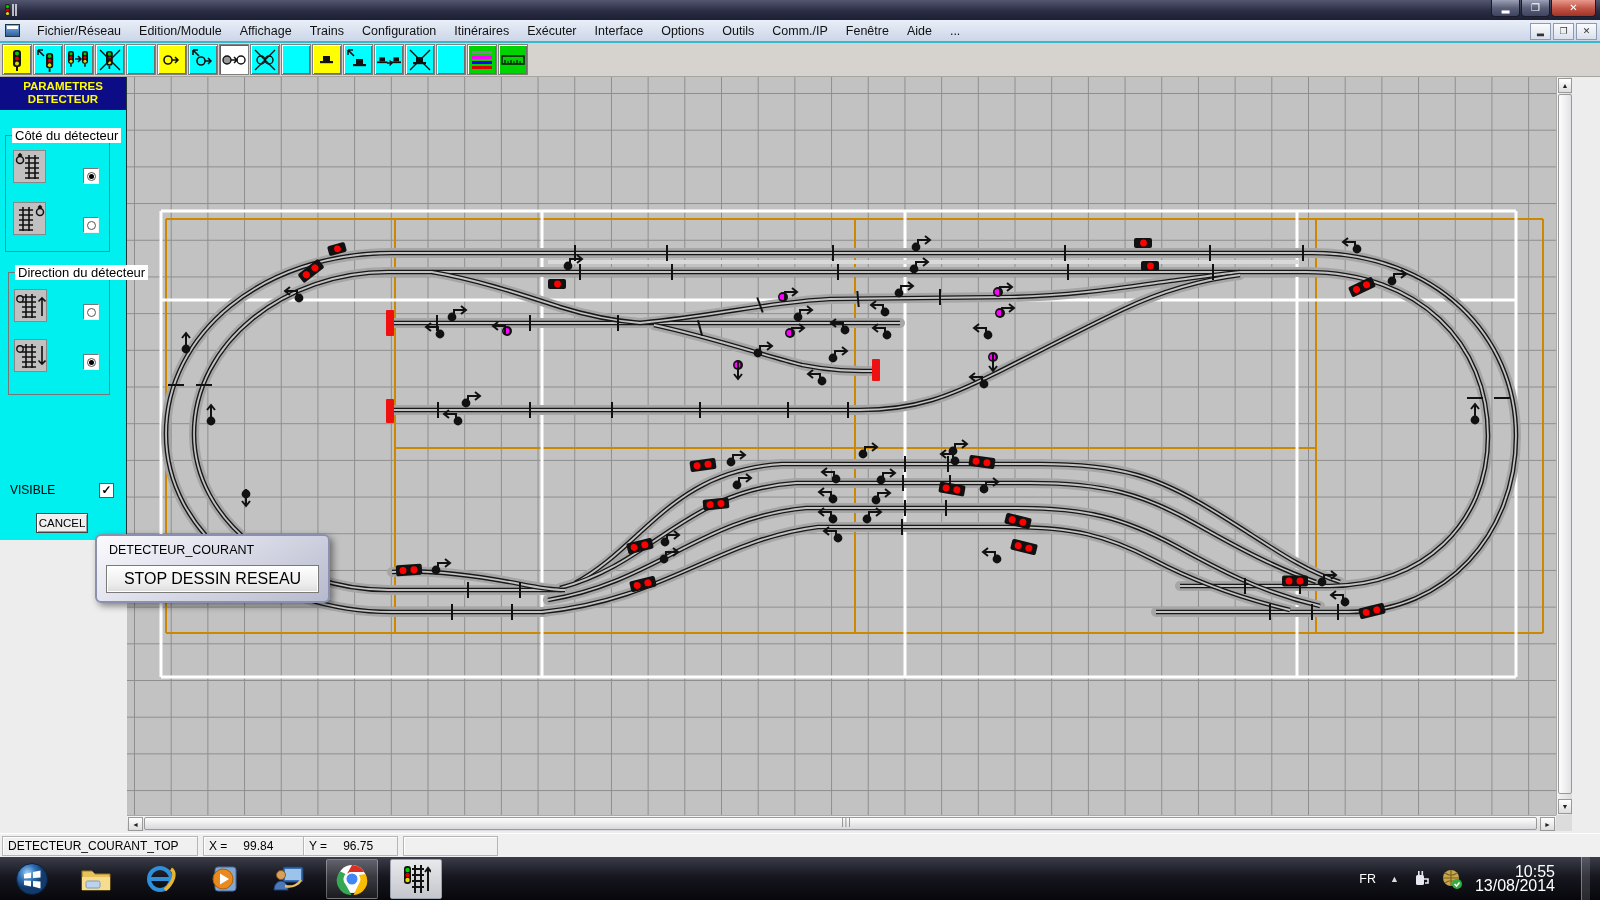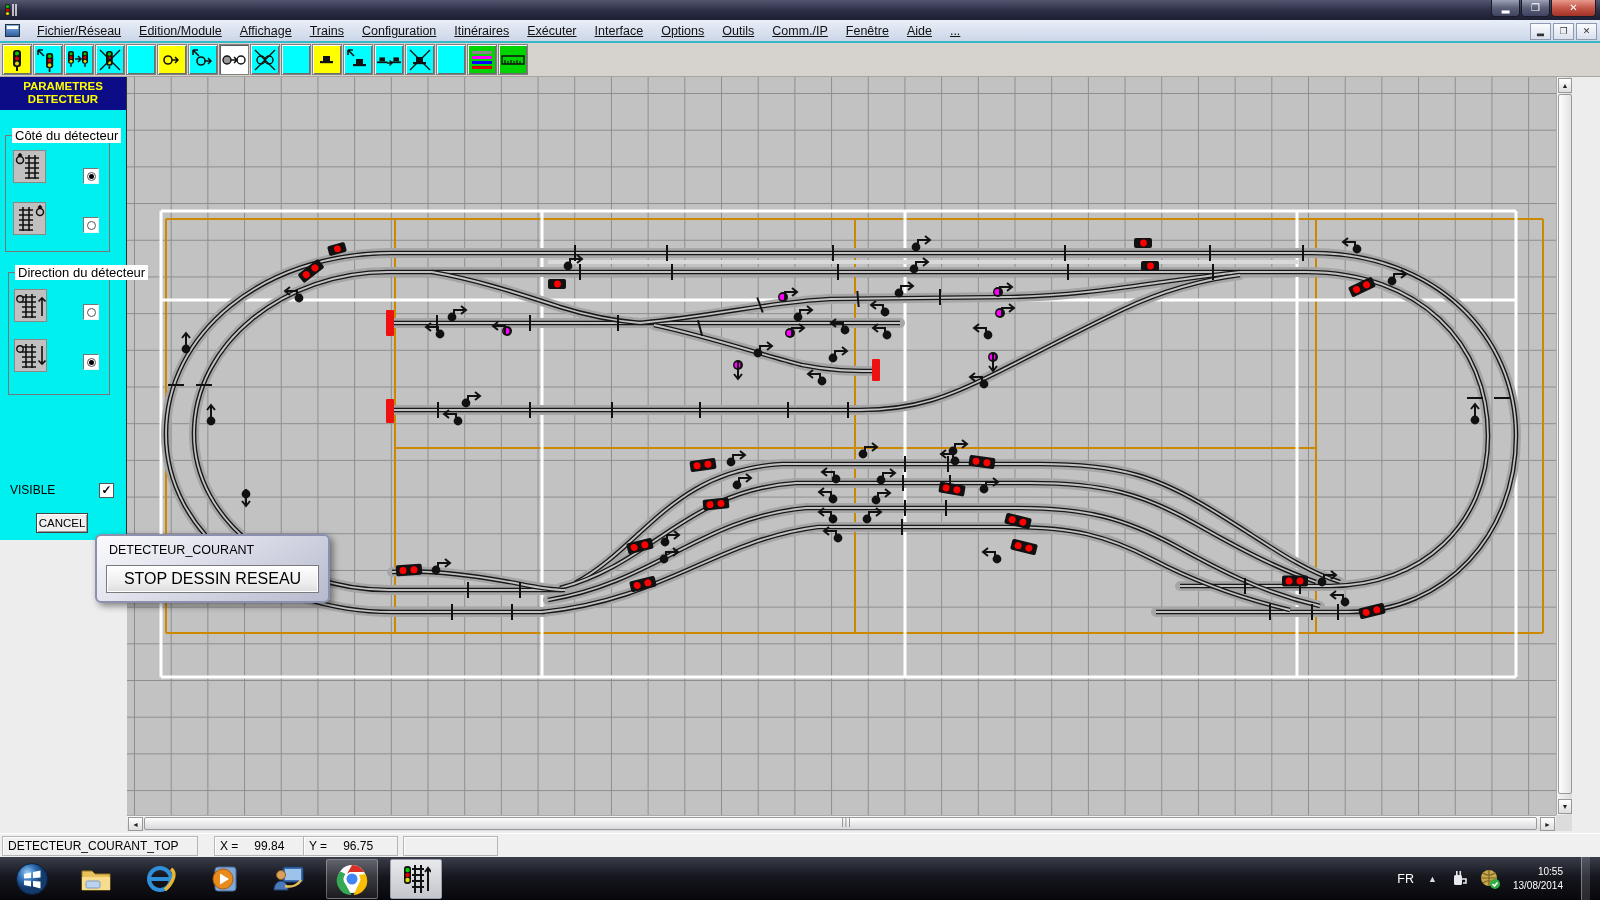--- a/index.html
+++ b/index.html
@@ -108,21 +108,21 @@
   
   .taskbar { position:absolute; left:0; top:857px; width:1600px; height:43px;
     background:linear-gradient(#3a3d49,#16171f 45%,#07070b); display:flex; align-items:center; z-index:40; }
   .tb-item { width:52px; height:40px; display:flex; align-items:center; justify-content:center; }
   .tb-item.active-chrome { background:linear-gradient(rgba(255,255,255,.22),rgba(255,255,255,.08));
     border:1px solid rgba(255,255,255,.3); border-radius:2px; }
   .tb-item.active-app { background:linear-gradient(#e8e9ec,#c3c6cc); border:1px solid #9aa0ae; border-radius:2px; }
   .tray { position:absolute; right:10px; top:0; height:43px; display:flex; align-items:center; color:#fff; }
   .tray .lang { font-size:12.5px; margin-right:14px; }
   .tray .chev { font-size:9px; margin-right:12px; color:#ddd; }
-  .tray .clock { text-align:right; font-size:10px; line-height:14px; margin-left:12px; margin-right:18px; }
+  .tray .clock { text-align:right; font-size:16px; line-height:14px; margin-left:12px; margin-right:26px; }
   .showdesk { width:9px; height:43px; background:rgba(255,255,255,.14); border-left:1px solid rgba(255,255,255,.35); }
 </style>
 </head>
 <body>
 
 <div class="titlebar">
   <svg class="appicon" viewBox="0 0 14 14">
     <rect x="1" y="1" width="5" height="12" rx="2" fill="#222"></rect>
     <circle cx="3.5" cy="3.5" r="1.6" fill="#0c0"></circle>
       <circle cx="3.5" cy="7" r="1.6" fill="#d00"></circle>
@@ -132,21 +132,21 @@
   </svg>
   <div class="win-btns">
     <div class="win-btn">▂</div>
     <div class="win-btn">❐</div>
     <div class="win-btn close">✕</div>
   </div>
 </div>
 
 <div class="menubar">
   <div class="mdi-icon"></div>
-  <div id="menu-items" style="display:flex;text-decoration:underline;">
+  <div id="menu-items" style="display:flex;">
       <div class="menu-item">Fichier/Réseau</div>
       <div class="menu-item">Edition/Module</div>
       <div class="menu-item">Affichage</div>
       <div class="menu-item">Trains</div>
       <div class="menu-item">Configuration</div>
       <div class="menu-item">Itinéraires</div>
       <div class="menu-item">Exécuter</div>
       <div class="menu-item">Interface</div>
       <div class="menu-item">Options</div>
       <div class="menu-item">Outils</div>
@@ -891,21 +891,21 @@
 <div class="hscroll">
   <div class="arr" style="left:1px;">◄</div>
   <div class="thumb"></div>
   <div class="grip">|||</div>
   <div class="arr" style="right:1px;">►</div>
 </div>
 <div class="corner"></div>
 
 <div class="statusbar">
   <div class="sb-panel" style="left:2px; width:196px;">DETECTEUR_COURANT_TOP</div>
-  <div class="sb-panel" style="left:214px; width:118px;">
+  <div class="sb-panel" style="left:203px; width:118px;">
     <span>X =</span><span class="sb-val">99.84</span>
   </div>
   <div class="sb-panel" style="left:303px; width:95px;">
     <span>Y =</span><span class="sb-val">96.75</span>
   </div>
   <div class="sb-panel" style="left:403px; width:95px;"></div>
 </div>
 
 <div class="taskbar">
   <div id="taskbar-icons" style="display:flex; align-items:center; gap:12px; padding-left:6px;">

